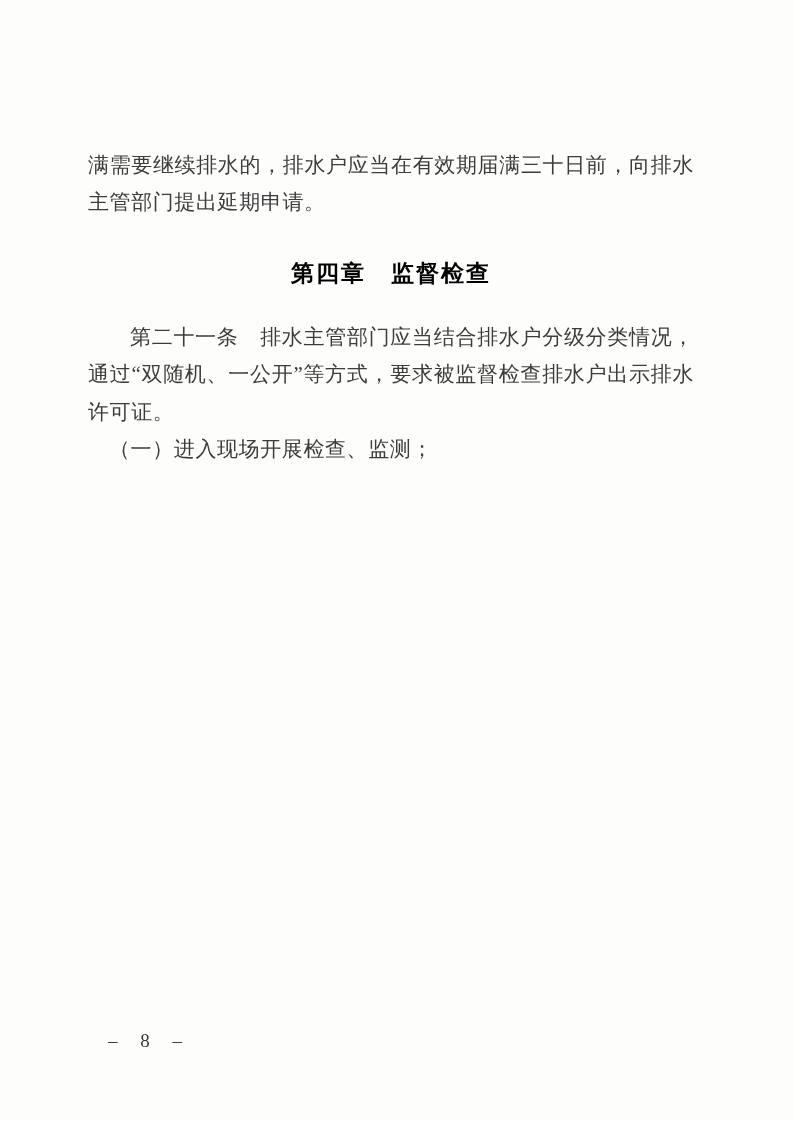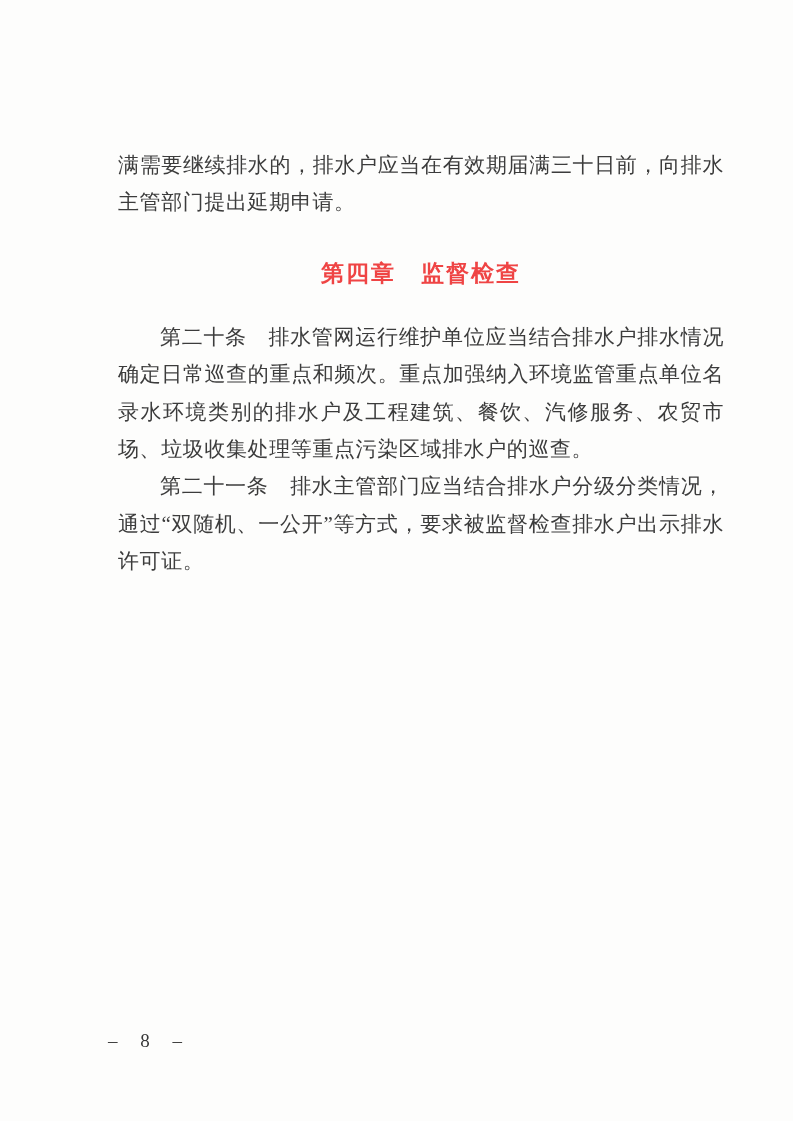--- a/index.html
+++ b/index.html
@@ -10,21 +10,21 @@
   .page {
     position: relative;
     width: 793px;
     height: 1121px;
     background: #fdfdfc;
     overflow: hidden;
     font-family: "Liberation Serif", "DejaVu Serif", serif;
   }
   .doc-body {
     position: absolute;
-    left: 118px;
+    left: 88px;
     top: 147px;
     width: 606px;
     font-size: 21px;
     line-height: 37.33px;
     letter-spacing: 0.6px;
     color: #3c3c3c;
     text-align: justify;
   }
   .para {
     margin: 0;
@@ -32,21 +32,21 @@
   }
   .para.no-indent {
     text-indent: 0;
   }
   .chapter {
     margin: 33px 0 27px 0;
     font-family: "Liberation Sans", "DejaVu Sans", sans-serif;
     font-size: 23px;
     font-weight: 700;
     letter-spacing: 2px;
-    color: #ef4444;
+    color: #000000;
     text-align: center;
     text-indent: 0;
     line-height: 37.33px;
   }
   .measure {
     margin: 0;
     text-indent: 1em;
   }
   .page-number {
     position: absolute;
@@ -63,25 +63,25 @@
 
 <div class="page">
   <div class="doc-body">
 
     <p class="para no-indent">满需要继续排水的，排水户应当在有效期届满三十日前，向排水主管部门提出延期申请。</p>
 
 
     <h2 class="chapter">第四章　监督检查</h2>
 
 
-    <p class="para">第二十条　排水管网运行维护单位应当结合排水户排水情况确定日常巡查的重点和频次。重点加强纳入环境监管重点单位名录水环境类别的排水户及工程建筑、餐饮、汽修服务、农贸市场、垃圾收集处理等重点污染区域排水户的巡查。</p>
 
     <p class="para">第二十一条　排水主管部门应当结合排水户分级分类情况，通过“双随机、一公开”等方式，要求被监督检查排水户出示排水许可证。</p>
 
 
+    <p class="measure">（一）进入现场开展检查、监测；</p>
 
 
 
 
   </div>
 
   <div class="page-number">– 8 –</div>
 </div>
 
 </body></html>

